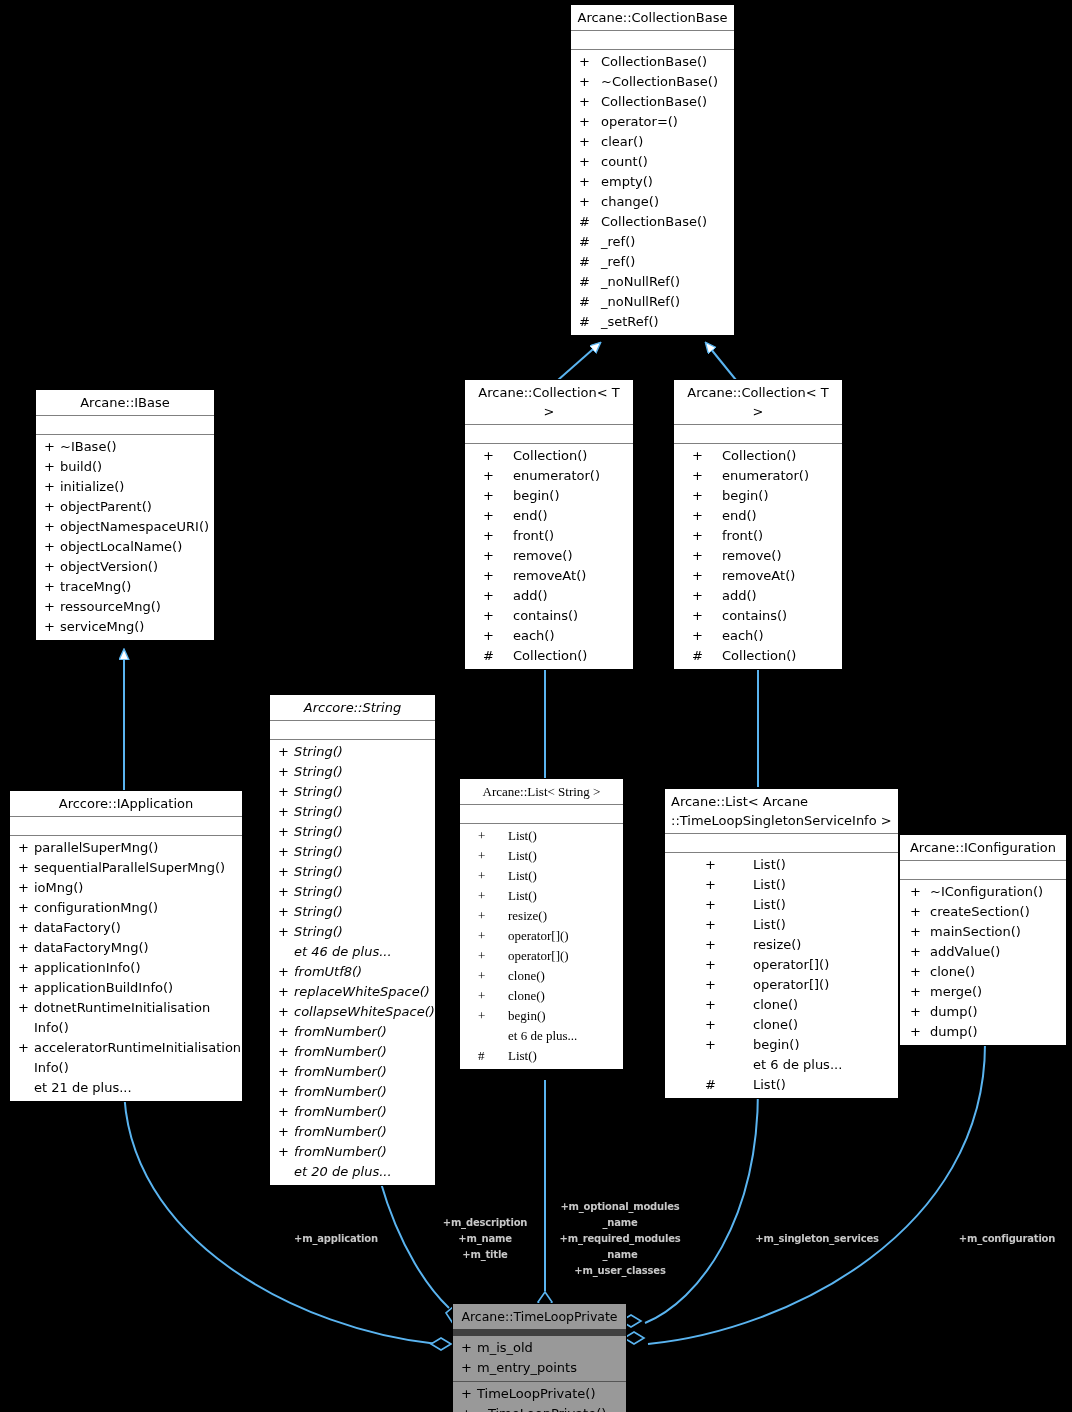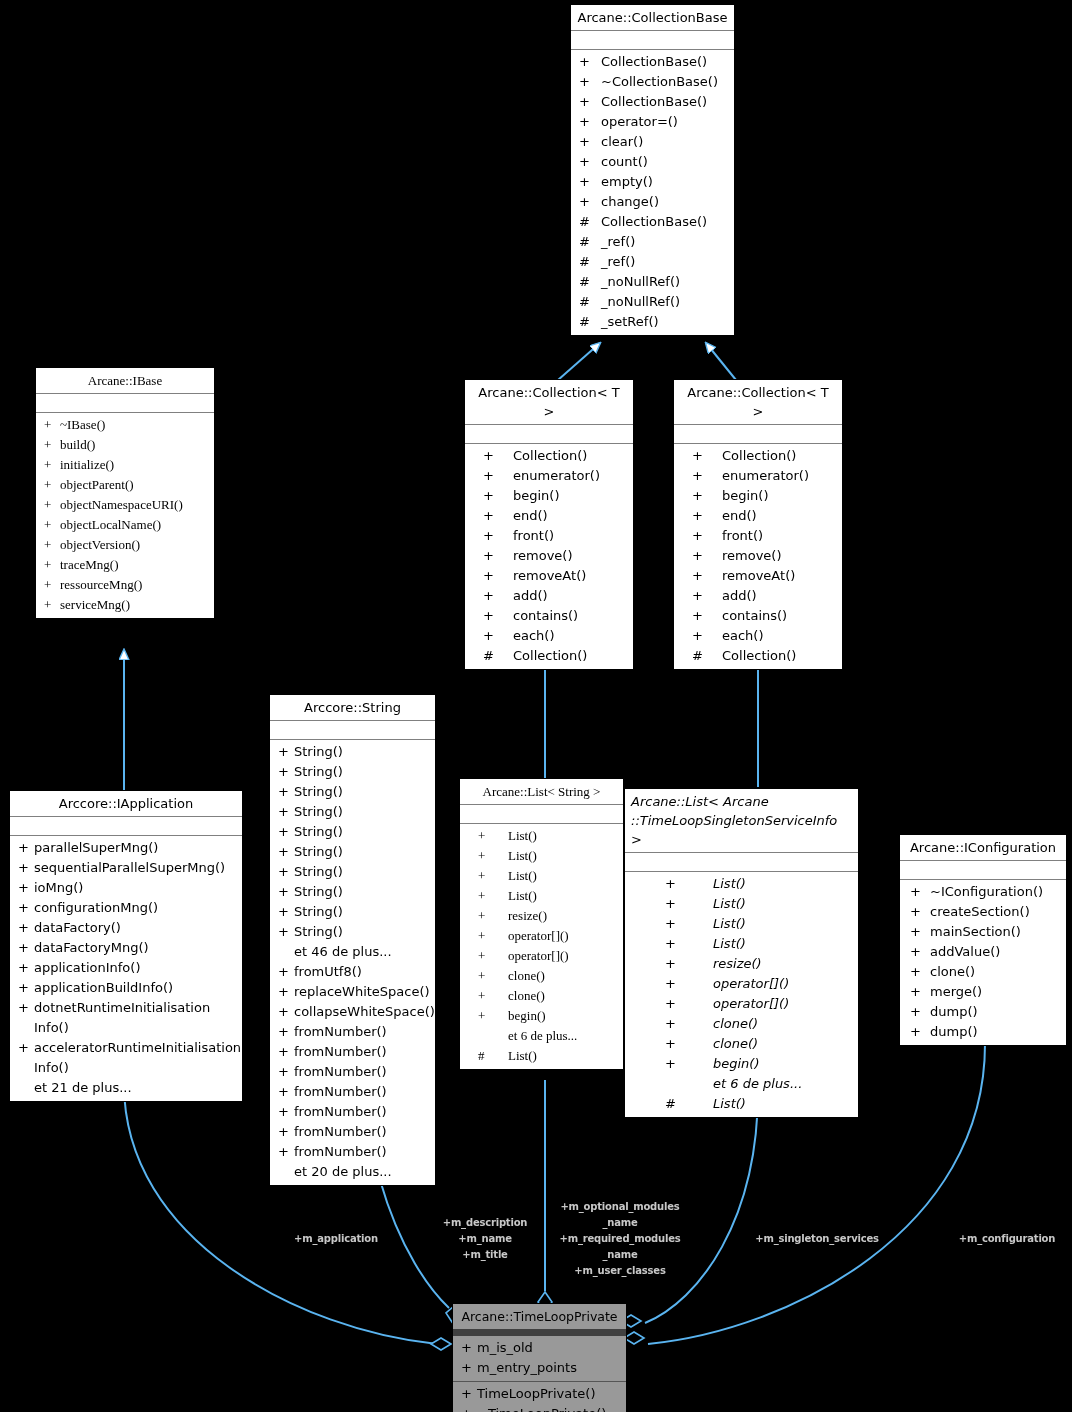--- a/index.html
+++ b/index.html
@@ -212,21 +212,21 @@
           <span class="vis">#</span>
           <span class="nm">_noNullRef()</span>
         </div>
         <div class="m">
           <span class="vis">#</span>
           <span class="nm">_setRef()</span>
         </div>
       </div>
   </div>
 
-  <div class="node pad-b" style="left:35px; top:367px; width:180px;font-family:Liberation Serif, serif;">
+  <div class="node pad-b" style="left:35px; top:389px; width:180px;">
     <div class="node-title">Arcane::IBase</div>
     <div class="attr-sec"></div>
     <div class="members">
         <div class="m">
           <span class="vis">+</span>
           <span class="nm">~IBase()</span>
         </div>
         <div class="m">
           <span class="vis">+</span>
           <span class="nm">build()</span>
@@ -414,21 +414,21 @@
           <span class="nm">acceleratorRuntimeInitialisation
 Info()</span>
         </div>
         <div class="m">
           <span class="vis"></span>
           <span class="nm">et 21 de plus...</span>
         </div>
       </div>
   </div>
 
-  <div class="node pad-b" style="left:269px; top:694px; width:167px;">
+  <div class="node pad-b" style="left:269px; top:694px; width:167px;font-style:italic;">
     <div class="node-title">Arccore::String</div>
     <div class="attr-sec"></div>
     <div class="members">
         <div class="m">
           <span class="vis">+</span>
           <span class="nm">String()</span>
         </div>
         <div class="m">
           <span class="vis">+</span>
           <span class="nm">String()</span>
@@ -564,21 +564,21 @@
           <span class="vis"></span>
           <span class="nm">et 6 de plus...</span>
         </div>
         <div class="m">
           <span class="vis">#</span>
           <span class="nm">List()</span>
         </div>
       </div>
   </div>
 
-  <div class="node pad-d" style="left:624px; top:788px; width:235px;font-style:italic;">
+  <div class="node pad-d" style="left:664px; top:788px; width:235px;">
     <div class="node-title left">Arcane::List&lt; Arcane
 ::TimeLoopSingletonServiceInfo &gt;</div>
     <div class="attr-sec"></div>
     <div class="members">
         <div class="m">
           <span class="vis">+</span>
           <span class="nm">List()</span>
         </div>
         <div class="m">
           <span class="vis">+</span>

